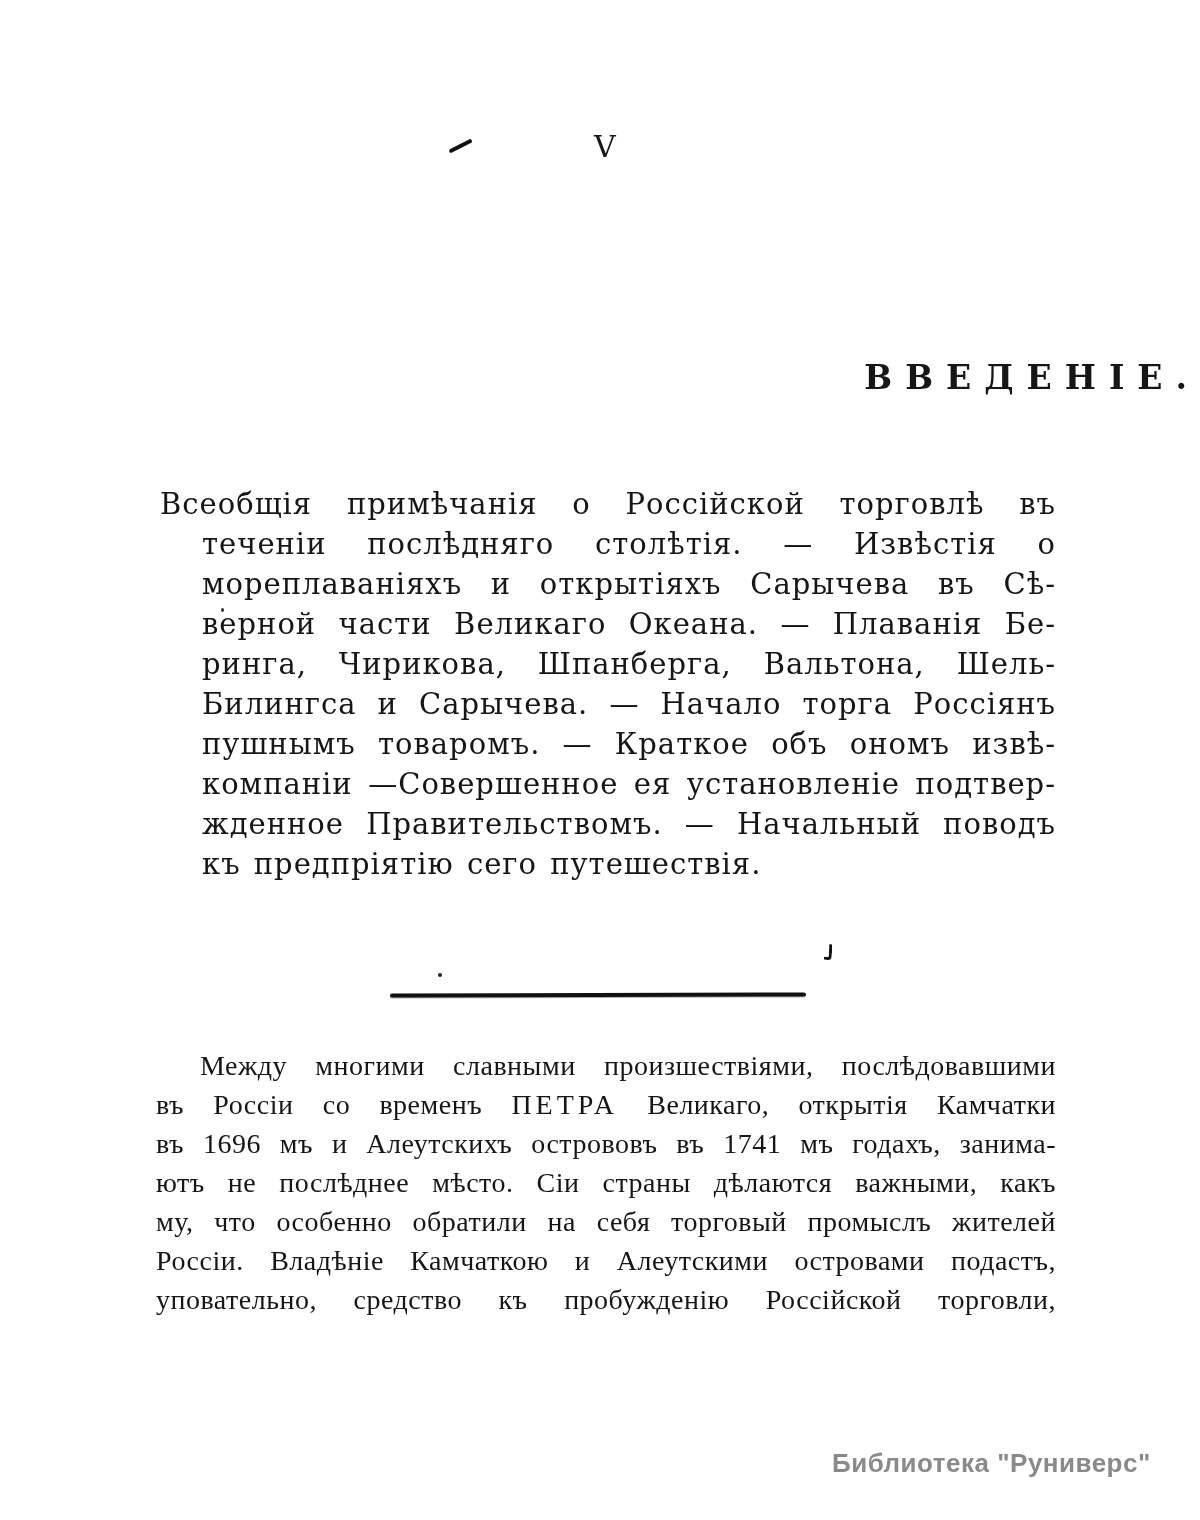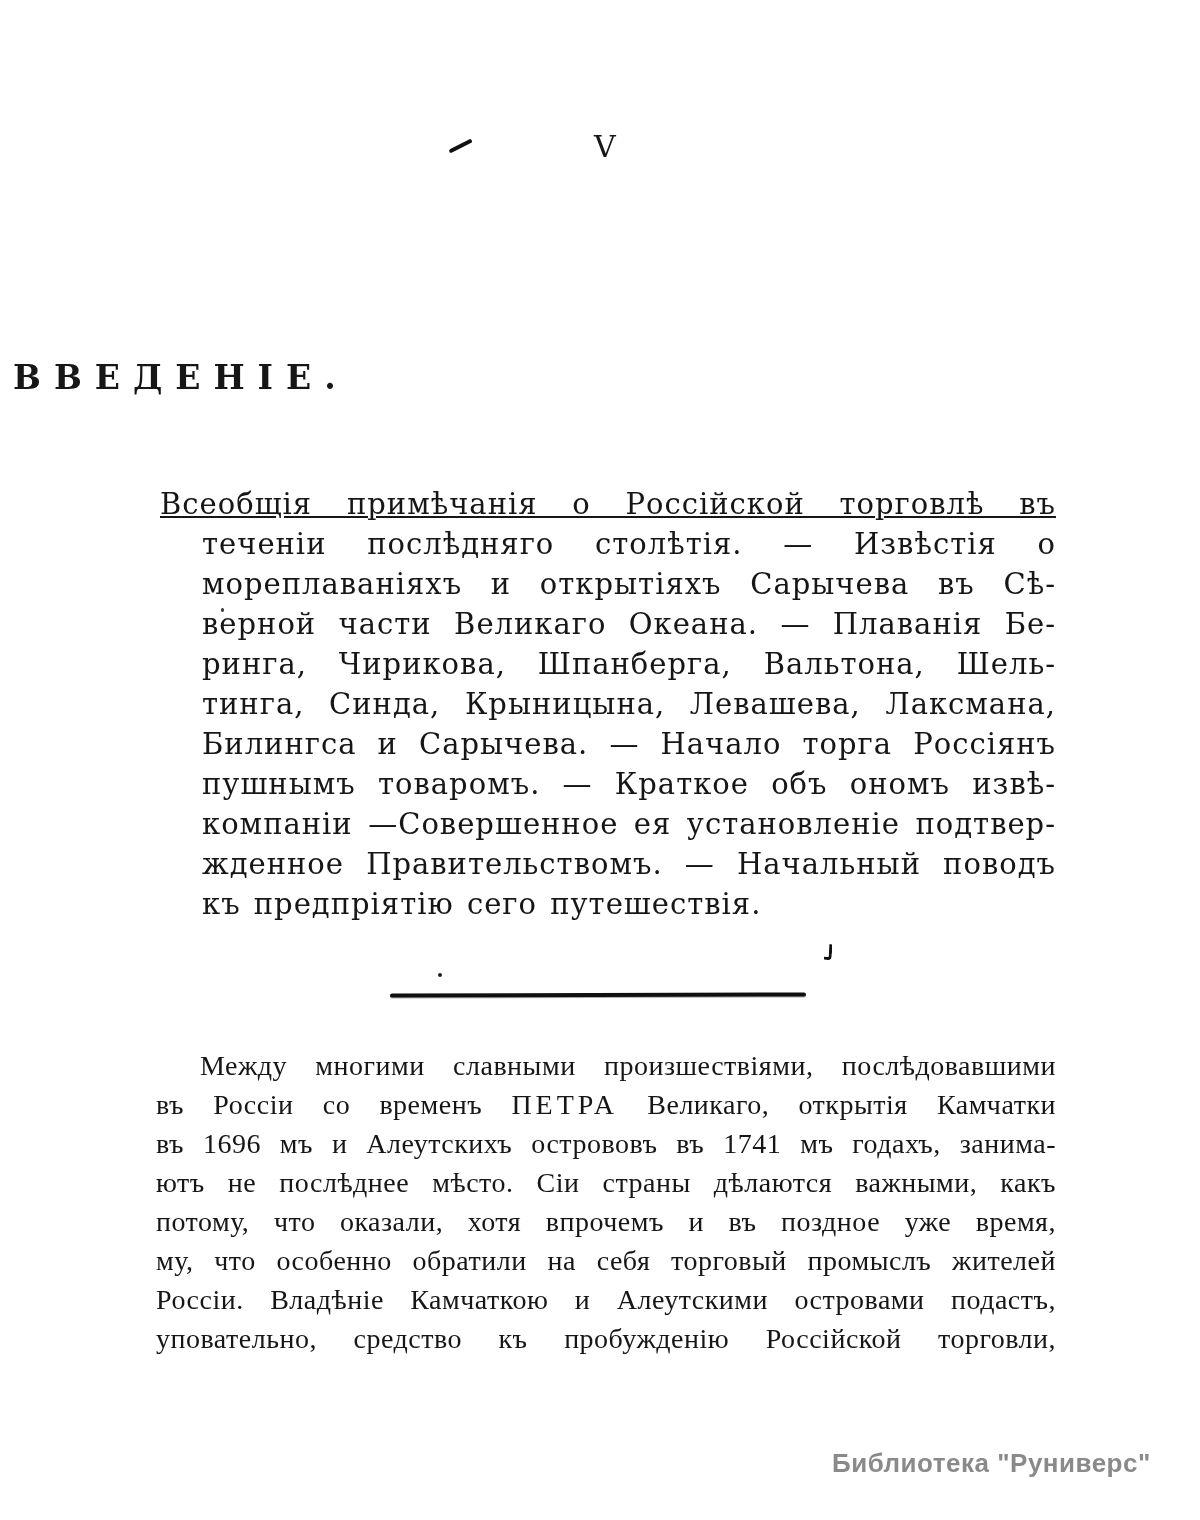--- a/index.html
+++ b/index.html
@@ -37,21 +37,21 @@
     line-height: 32px;
     letter-spacing: 1px;
   }
 
   .title {
     position: absolute;
     left: 0;
     right: 0;
     top: 358px;
     margin: 0;
-    text-align: left;
+    text-align: right;
     font-size: 33px;
     font-weight: bold;
     letter-spacing: 13px;
     text-indent: 13px; 
     line-height: 40px;
   }
 
   .summary {
     position: absolute;
     left: 160px;
@@ -62,21 +62,21 @@
     height: 40px;
     line-height: 40px;
     font-size: 29px;
     letter-spacing: 1px;
     word-spacing: 3px;
     white-space: normal;
     text-align: justify;
     text-align-last: justify;
     padding-left: 42px;
   }
-  .summary .sline.first { padding-left: 0; text-decoration: underline; }
+  .summary .sline.first { padding-left: 0; }
   .summary .sline.last  { text-align-last: left; }
   .it { }
 
   .rule {
     position: absolute;
     left: 390px;
     top: 993px;
     width: 416px;
     height: 4px;
     background: #101010;
@@ -157,40 +157,38 @@
   <div class="page-number">V</div>
 
   <h1 class="title">ВВЕДЕНІЕ.</h1>
 
   <div class="summary">
     <div class="sline first"><span>Всеобщія примѣчанія о Россійской торговлѣ въ</span></div>
     <div class="sline"><span>теченіи послѣдняго столѣтія. — Извѣстія о</span></div>
     <div class="sline"><span>мореплаваніяхъ и открытіяхъ Сарычева въ Сѣ-</span></div>
     <div class="sline"><span>верной части </span><span class="it">Великаго</span><span> Океана. — Плаванія Бе-</span></div>
     <div class="sline"><span>ринга, Чирикова, Шпанберга, Вальтона, Шель-</span></div>
-    <div class="sline"><span>тинга, Синда, Крыницына, Левашева, Лаксмана,</span></div>
     <div class="sline"><span>Билингса и Сарычева. — Начало торга Россіянъ</span></div>
     <div class="sline"><span>пушнымъ товаромъ. — Краткое объ ономъ извѣ-</span></div>
     <div class="sline"><span>компаніи —Совершенное ея установленіе подтвер-</span></div>
     <div class="sline"><span>жденное Правительствомъ. — Начальный поводъ</span></div>
     <div class="sline last"><span>къ предпріятію сего путешествія.</span></div>
   </div>
 
   <div class="ink-comma"></div>
   <div class="speck-1"></div>
   <div class="speck-2"></div>
 
   <div class="rule"></div>
 
   <div class="bodytext">
     <div class="bline first"><span>Между многими славными произшествіями, послѣдовавшими</span></div>
     <div class="bline"><span>въ Россіи со временъ </span><span class="sc">ПЕТРА</span><span> Великаго, открытія Камчатки</span></div>
     <div class="bline"><span>въ 1696 мъ и Алеутскихъ острововъ въ 1741 мъ годахъ, занима-</span></div>
     <div class="bline"><span>ютъ не послѣднее мѣсто. Сіи страны дѣлаются важными, какъ</span></div>
-    <div class="bline"><span>потому, что оказали, хотя впрочемъ и въ поздное уже время,</span></div>
     <div class="bline"><span>му, что особенно обратили на себя торговый промыслъ жителей</span></div>
     <div class="bline"><span>Россіи. Владѣніе Камчаткою и Алеутскими островами подастъ,</span></div>
     <div class="bline"><span>уповательно, средство къ пробужденію Россійской торговли,</span></div>
   </div>
 
   <div class="watermark">Библиотека "Руниверс"</div>
 
 </div>
 
 </body></html>

